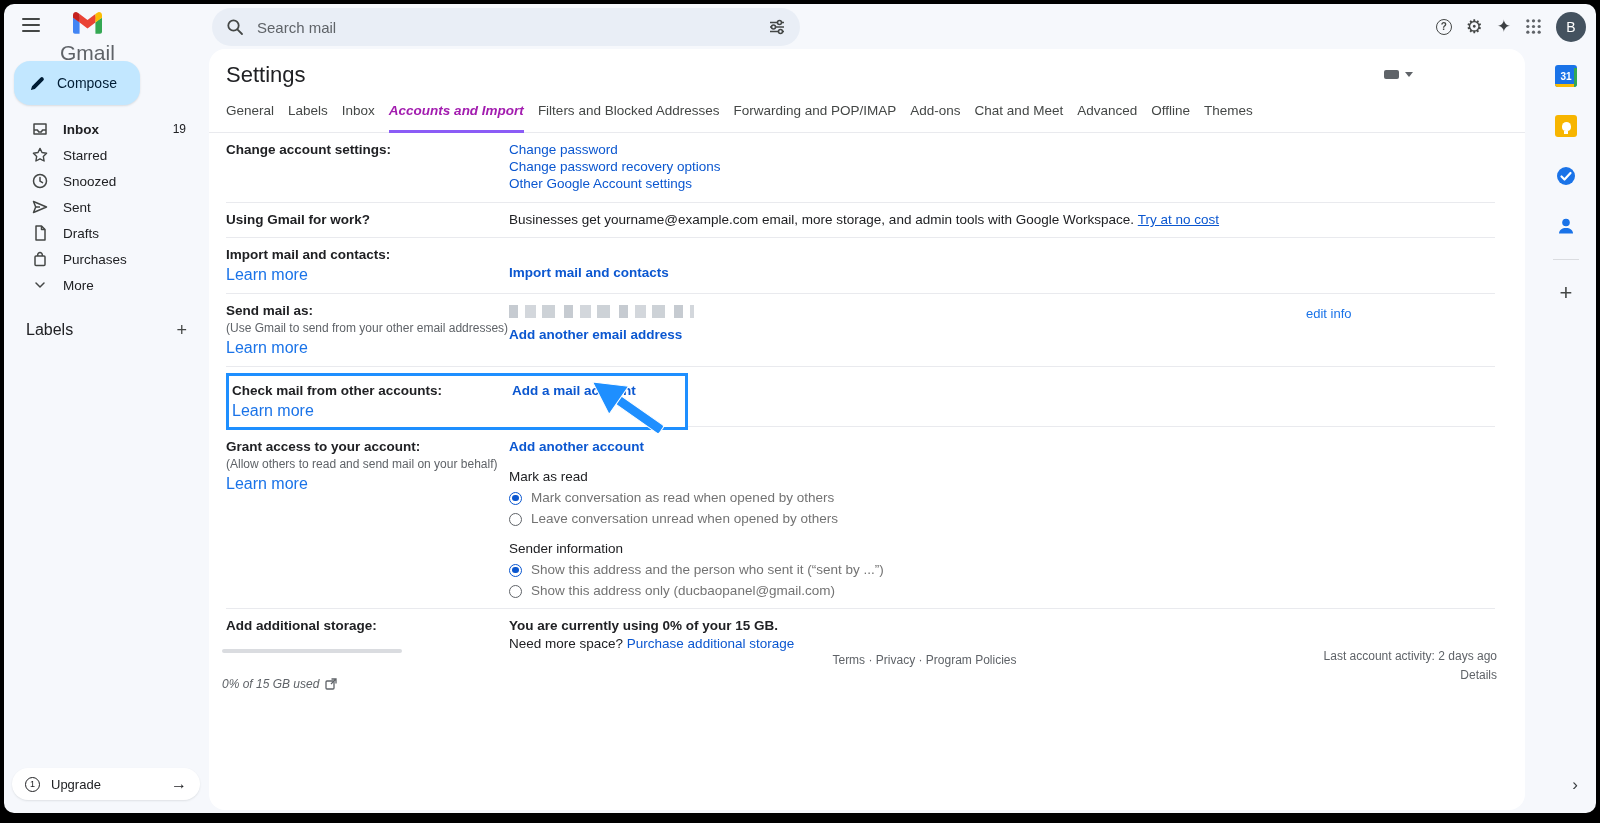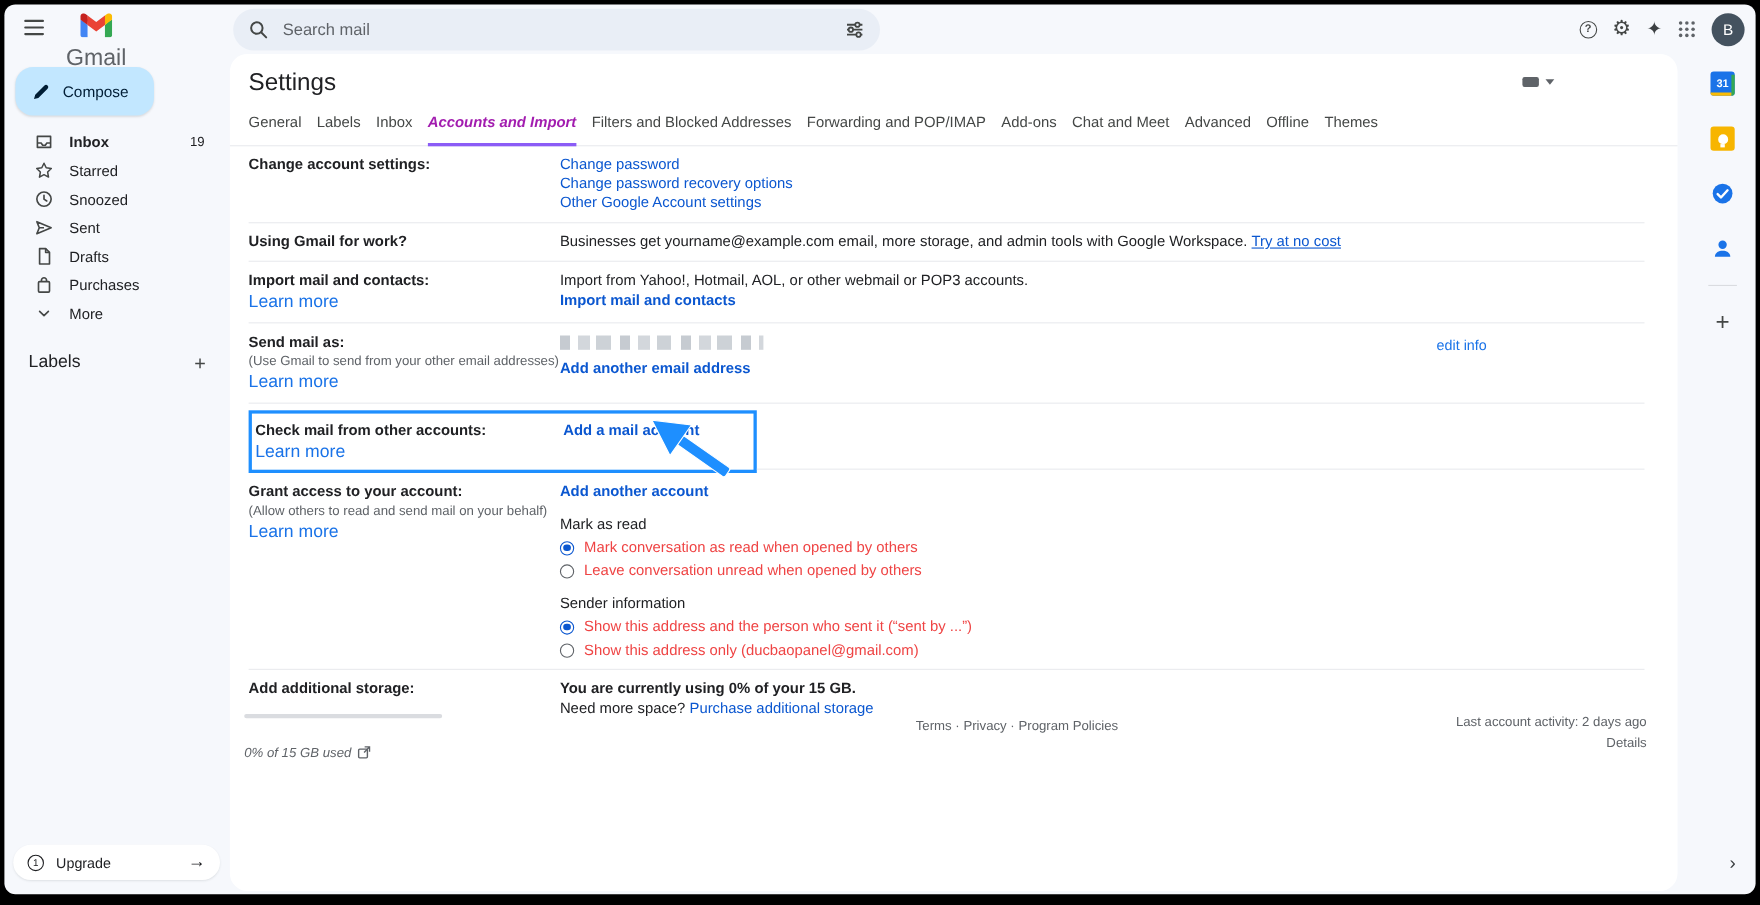--- a/index.html
+++ b/index.html
@@ -72,21 +72,21 @@
   .highlight-box { width:462px; border:3px solid #1e8fff; display:flex; padding:7px 0 7px 0; position:relative; }
   .highlight-box .label-col { width:283px; }
   .arrow-wrap { position:absolute; left:352px; top:4px; width:92px; height:52px; overflow:visible; pointer-events:none; }
 
   
   .group-title { font-size:13.5px; color:#202124; margin-top:14px; }
   .radio-row { display:flex; align-items:center; gap:9px; margin-top:5px; cursor:pointer; }
   .radio { width:13px; height:13px; border-radius:50%; border:1.8px solid #5f6368; flex-shrink:0; position:relative; }
   .radio.checked { border-color:#0b57d0; }
   .radio.checked::after { content:''; position:absolute; left:2px; top:2px; width:6.5px; height:6.5px; border-radius:50%; background:#0b57d0; }
-  .radio-label { font-size:13.5px; color:#ef4444; }
+  .radio-label { font-size:13.5px; color:#737373; }
 
   
   .card-footer { position:absolute; left:13px; right:28px; top:600px; display:flex; font-size:12px; color:#5f6368; }
   .quota-col { width:390px; }
   .meter { width:180px; height:4px; background:#dadce0; border-radius:2px; }
   .quota-line { display:flex; align-items:center; gap:6px; margin-top:24px;font-style:italic; }
   .legal-col { flex:1; text-align:center; padding-top:4px; }
   .legal-col span.lk { cursor:pointer; }
   .activity-col { width:260px; text-align:right; }
   .details-link { margin-top:5px; cursor:pointer; }
@@ -275,22 +275,21 @@
           <span class="blue-link underline">Try at no cost</span>
         </div>
       </div>
 
       <div class="row">
         <div class="label-col">
           <div class="row-label">Import mail and contacts:</div>
           <span class="learn-more">Learn more</span>
         </div>
         <div class="content-col">
-          <div>Import from Yahoo!, Hotmail, AOL, or other webmail or POP3 accounts.</div>
-          <span class="blue-link bold-link" style="margin-top:2px">Import mail and contacts</span>
+          <span class="blue-link bold-link" style="margin-top:18px">Import mail and contacts</span>
         </div>
       </div>
 
       <div class="row">
         <div class="label-col">
           <div class="row-label">Send mail as:</div>
           <div class="row-note">(Use Gmail to send from your other email addresses)</div>
           <span class="learn-more">Learn more</span>
         </div>
         <div class="content-col">

